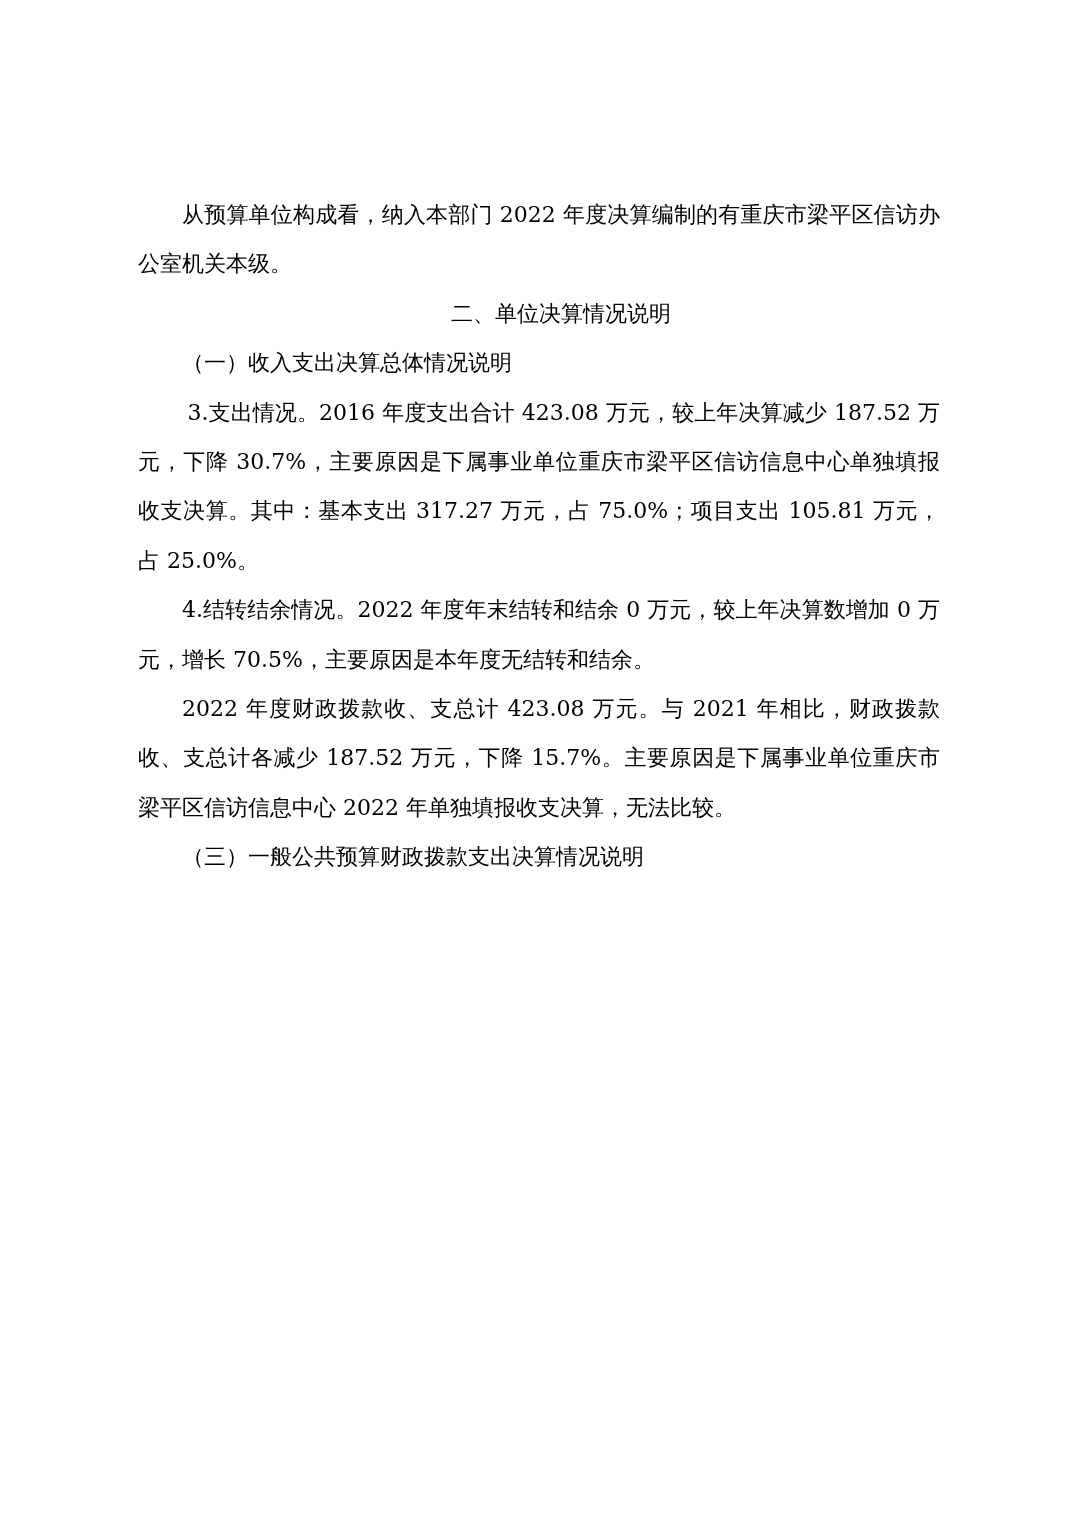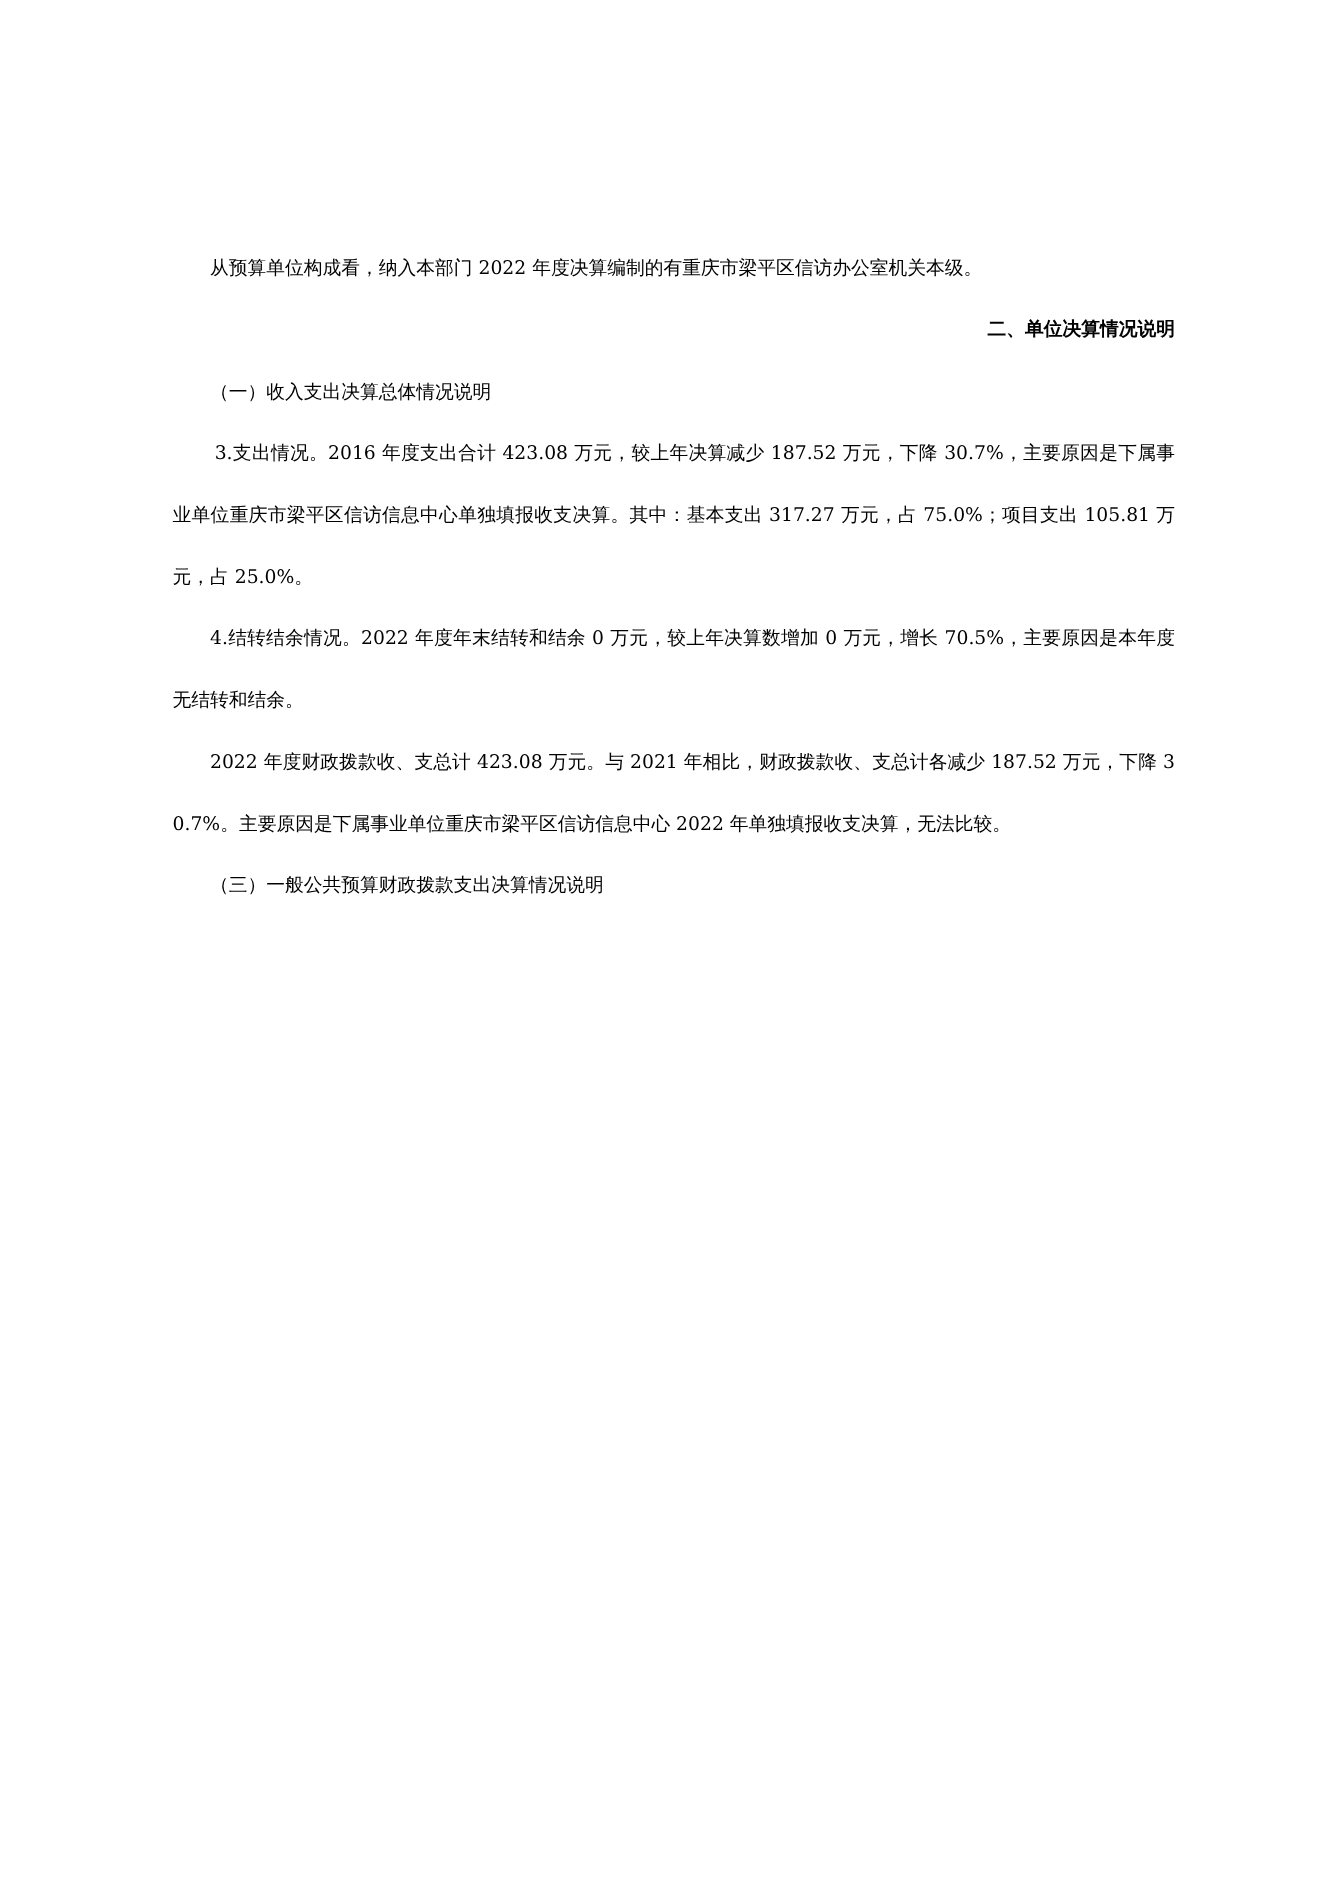--- a/index.html
+++ b/index.html
@@ -25,41 +25,41 @@
   }
   .doc-body {
     position: absolute;
     left: 138px;
     top: 190px;
     width: 802px;
   }
   .para {
     margin: 0;
     padding: 0;
-    font-size: 15px;
+    font-size: 22px;
     line-height: 49.4px;
     text-align: justify;
     text-indent: 2em;
     word-break: break-all;
     font-weight: normal;
   }
   .para.heading {
-    font-weight: bold;
-    text-align: right;
+    font-weight: normal;
+    text-align: center;
   }
   .para.body-extra-indent {
     text-indent: 2.25em;
   }
 </style>
 </head>
 <body>
 
 <main class="doc-page">
   <section class="doc-body">
       <p class="para body">从预算单位构成看，纳入本部门 2022 年度决算编制的有重庆市梁平区信访办公室机关本级。</p>
       <p class="para heading">二、单位决算情况说明</p>
       <p class="para body">（一）收入支出决算总体情况说明</p>
       <p class="para body-extra-indent">3.支出情况。2016 年度支出合计 423.08 万元，较上年决算减少 187.52 万元，下降 30.7%，主要原因是下属事业单位重庆市梁平区信访信息中心单独填报收支决算。其中：基本支出 317.27 万元，占 75.0%；项目支出 105.81 万元，占 25.0%。</p>
       <p class="para body">4.结转结余情况。2022 年度年末结转和结余 0 万元，较上年决算数增加 0 万元，增长 70.5%，主要原因是本年度无结转和结余。</p>
-      <p class="para body">2022 年度财政拨款收、支总计 423.08 万元。与 2021 年相比，财政拨款收、支总计各减少 187.52 万元，下降 30.7%。主要原因是下属事业单位重庆市梁平区信访信息中心 2022 年单独填报收支决算，无法比较。</p>
+      <p class="para body">2022 年度财政拨款收、支总计 423.08 万元。与 2021 年相比，财政拨款收、支总计各减少 187.52 万元，下降 15.7%。主要原因是下属事业单位重庆市梁平区信访信息中心 2022 年单独填报收支决算，无法比较。</p>
       <p class="para body">（三）一般公共预算财政拨款支出决算情况说明</p>
     </section>
 </main>
 
 </body></html>

